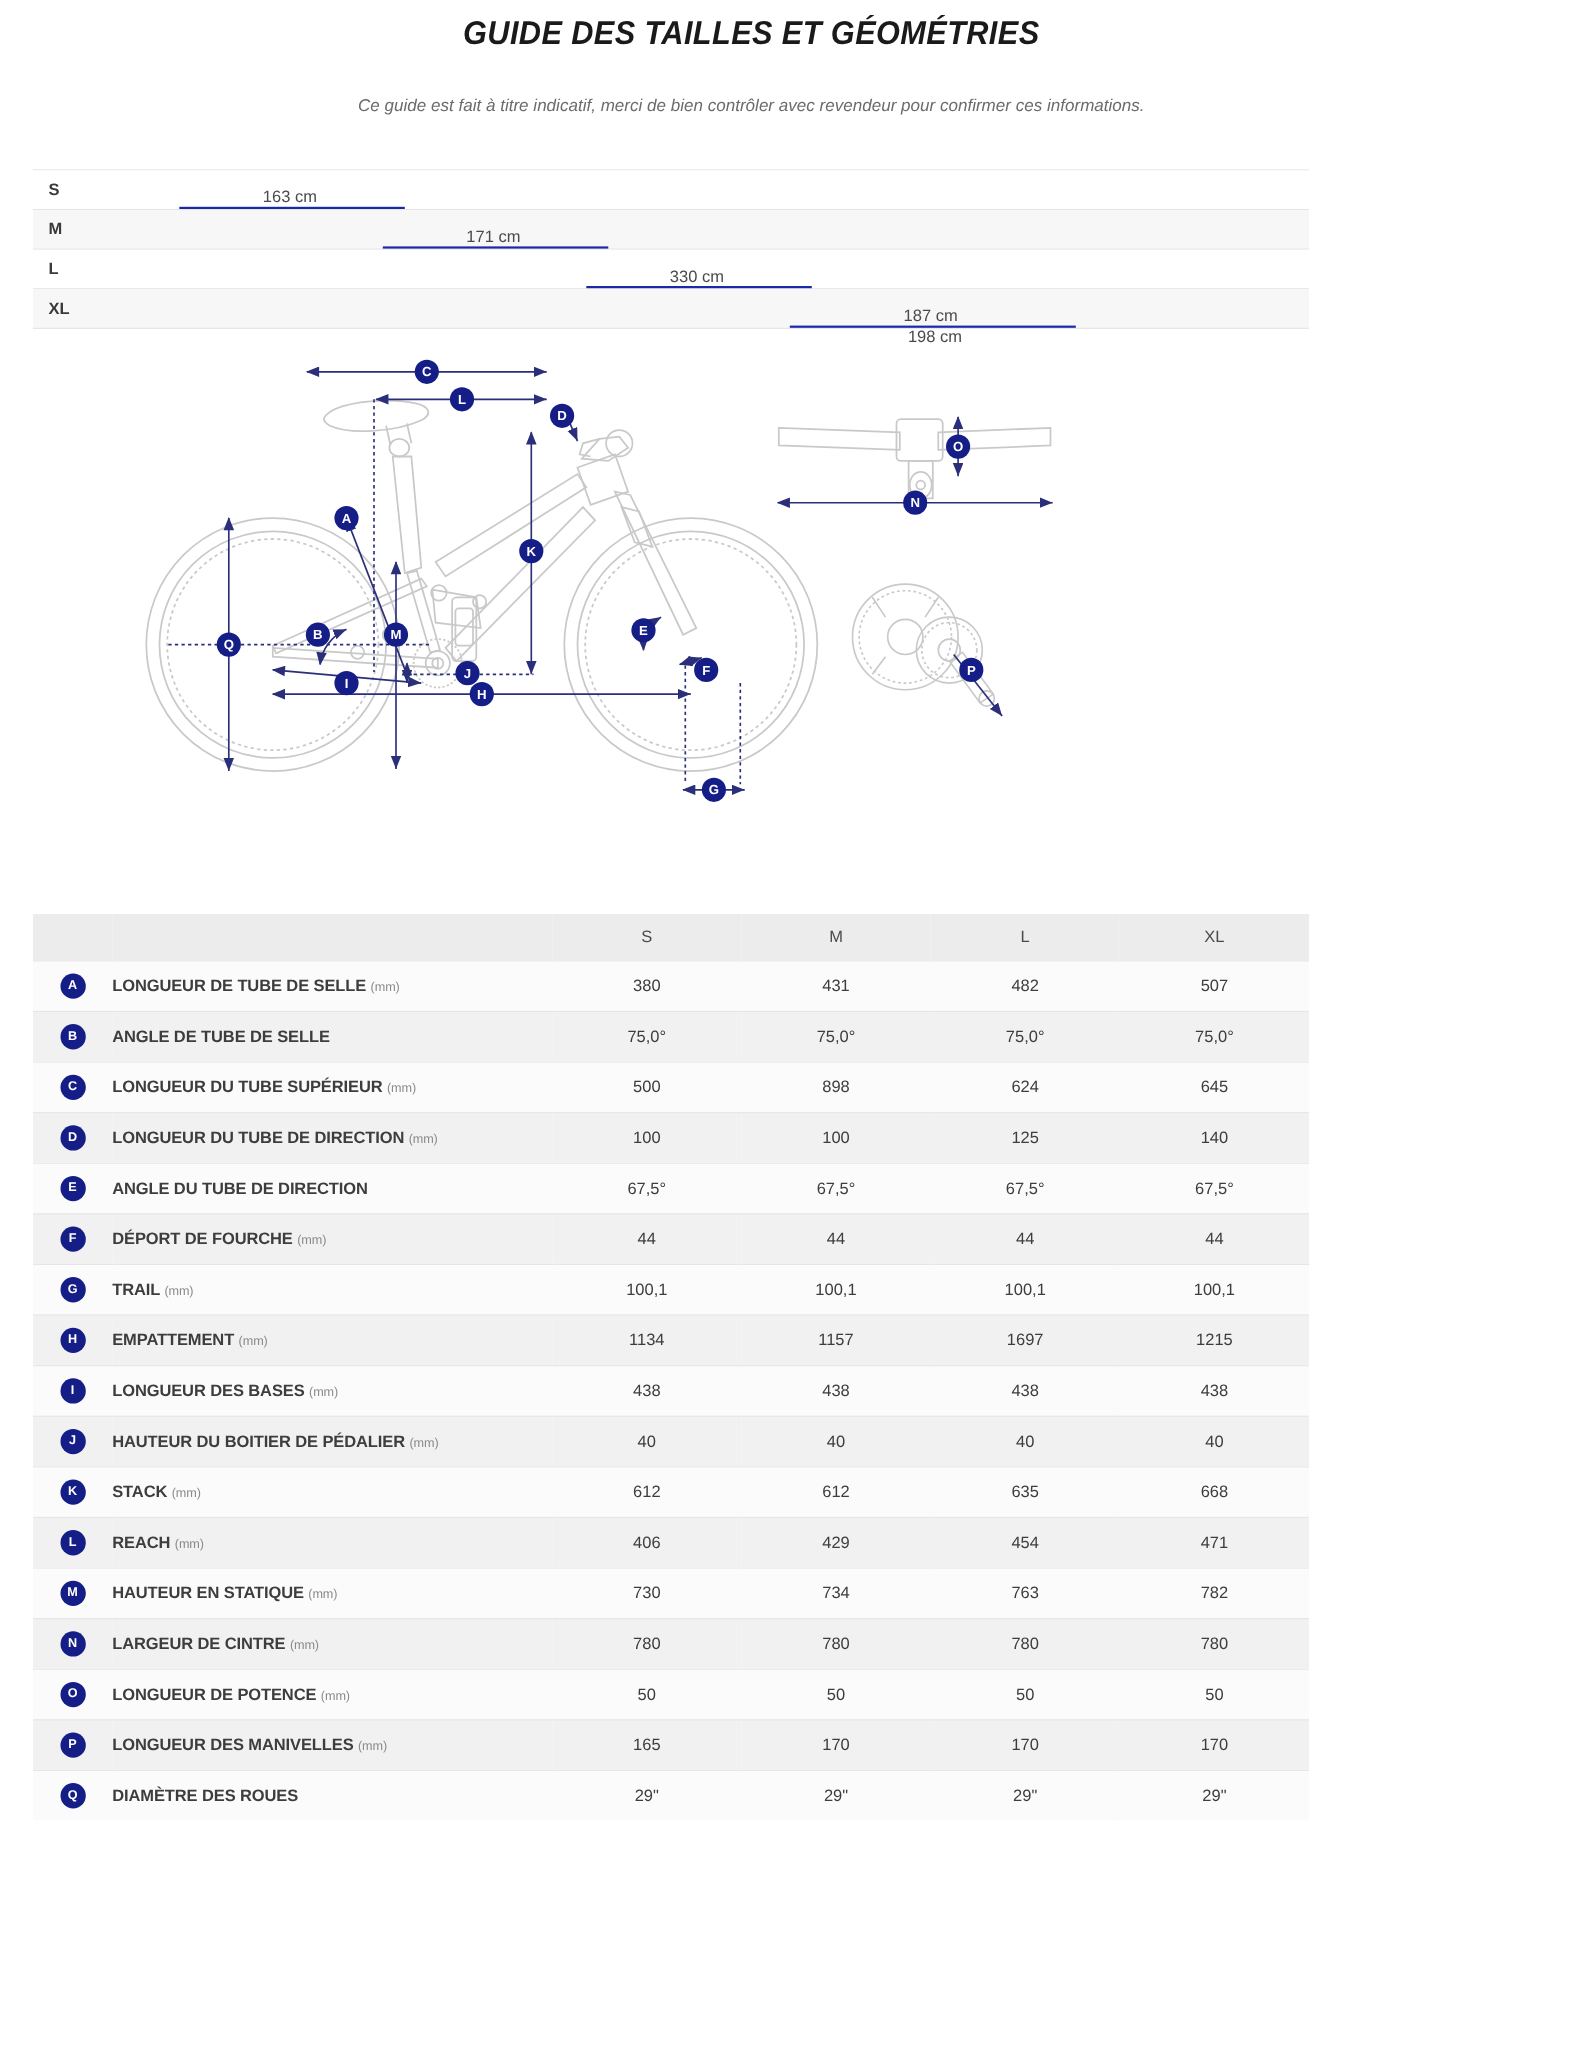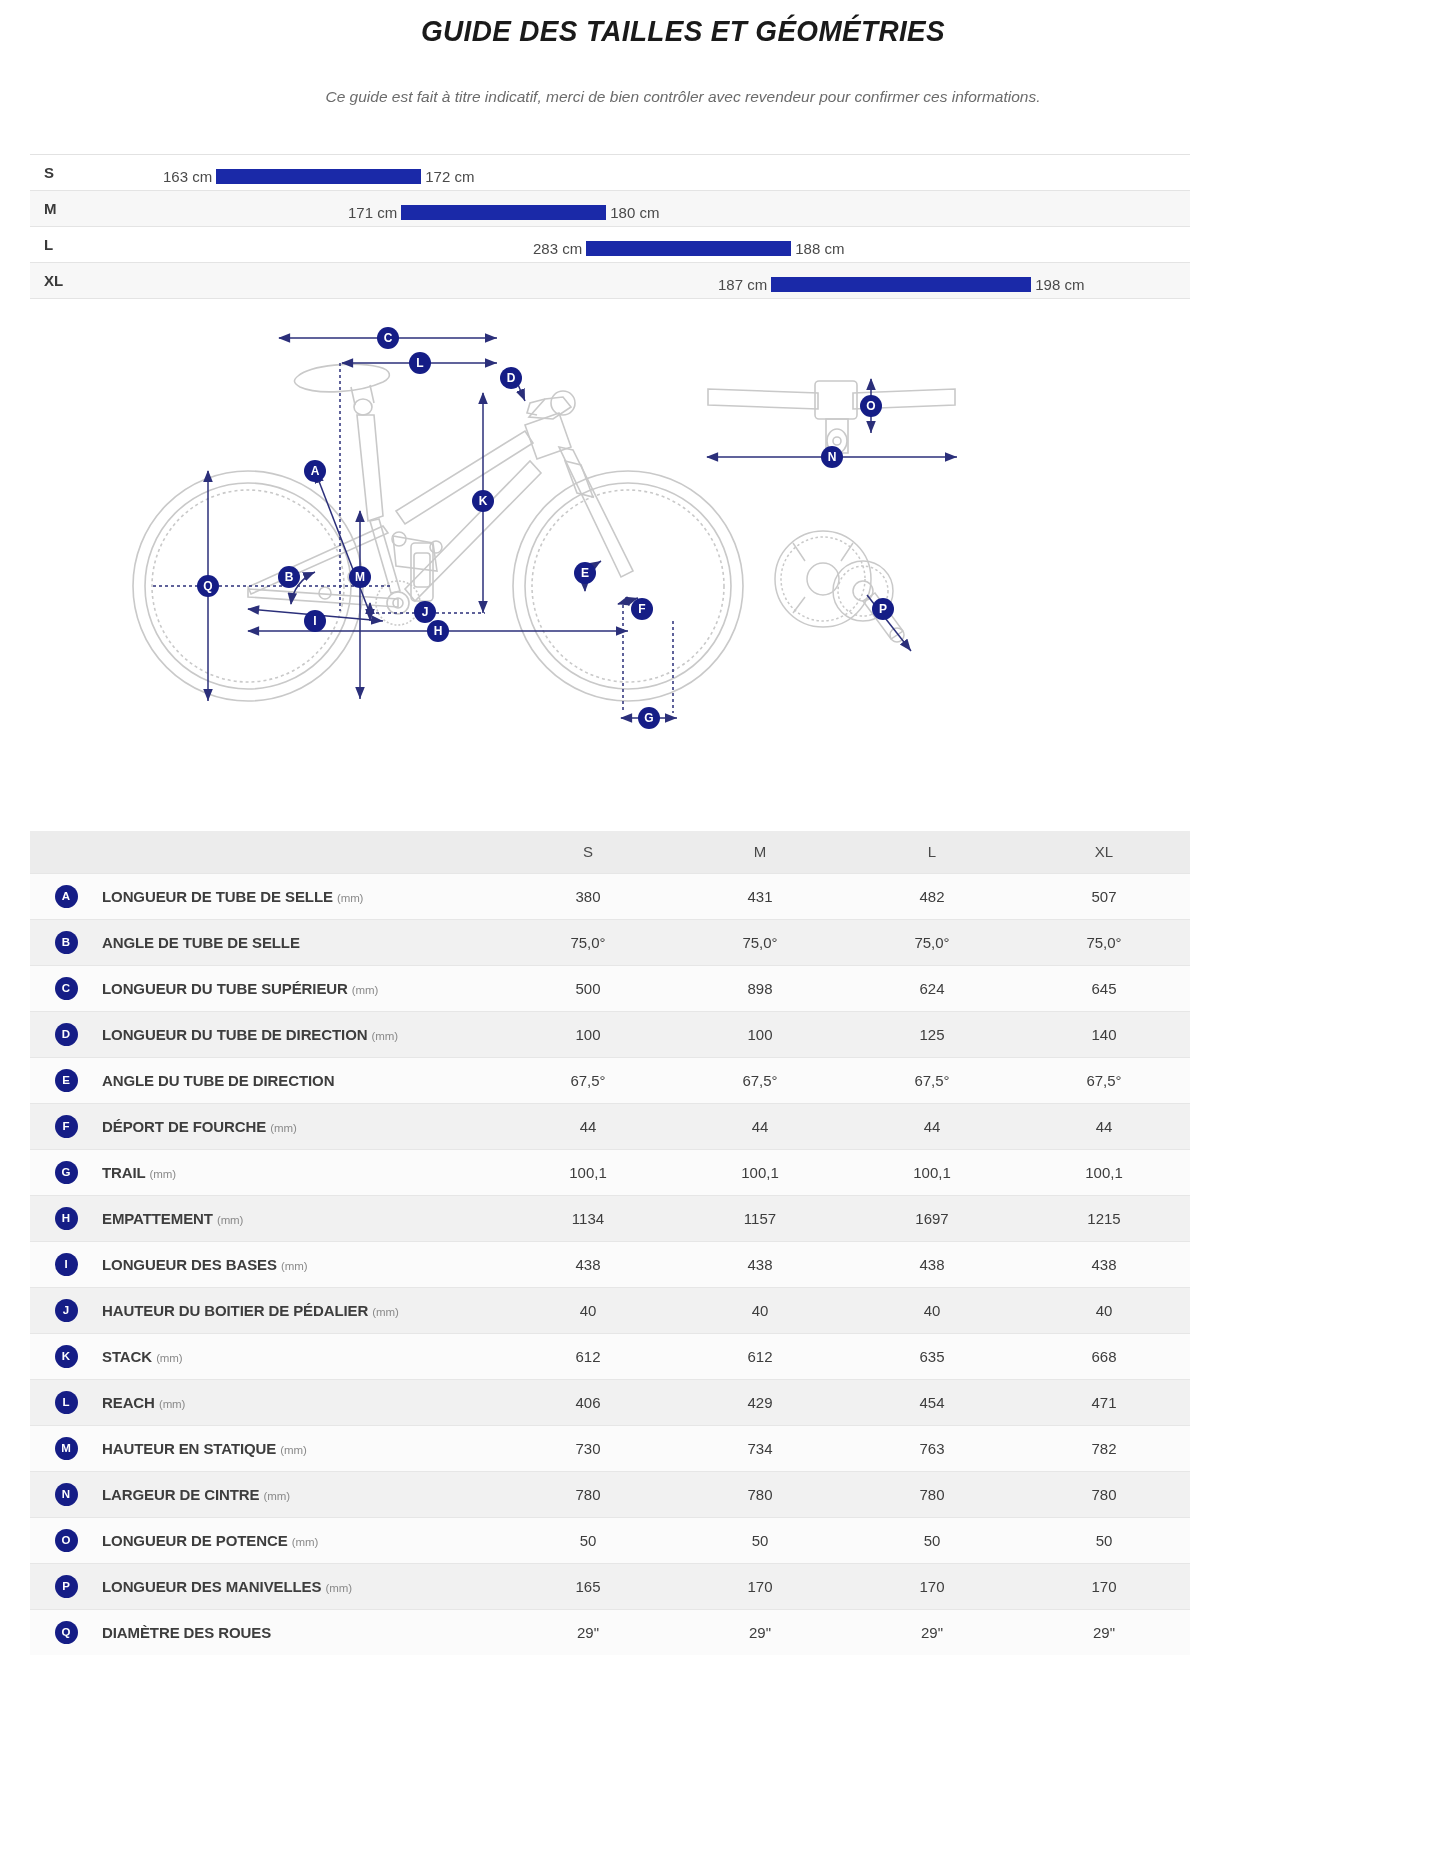--- a/index.html
+++ b/index.html
@@ -61,24 +61,25 @@
     left: 14px;
     top: 0;
     height: 36px;
     line-height: 36px;
     font-size: 15px;
     font-weight: bold;
     color: #3a3a3a;
   }
   .bar-wrap {
     position: absolute;
-    top: 3px;
+    top: 16px;
     height: 36px;
     display: flex;
     align-items: center;
+    flex-direction: column;
   }
   .bar-min, .bar-max {
     font-size: 15px;
     color: #4a4a4a;
     white-space: nowrap;
   }
   .bar-min { margin-right: 4px; }
   .bar-max { margin-left: 4px; }
   .bar-fill {
     height: 15px;
@@ -175,21 +176,21 @@
         <div class="size-label">M</div>
         <div class="bar-wrap" style="left: 318px;">
           <span class="bar-min">171 cm</span>
           <span class="bar-fill" style="width: 205px; background: rgb(26, 41, 168);"></span>
           <span class="bar-max">180 cm</span>
         </div>
       </div>
       <div class="size-row plain">
         <div class="size-label">L</div>
         <div class="bar-wrap" style="left: 503px;">
-          <span class="bar-min">283 cm</span>
+          <span class="bar-min">330 cm</span>
           <span class="bar-fill" style="width: 205px; background: rgb(26, 41, 168);"></span>
           <span class="bar-max">188 cm</span>
         </div>
       </div>
       <div class="size-row alt">
         <div class="size-label">XL</div>
         <div class="bar-wrap" style="left: 688px;">
           <span class="bar-min">187 cm</span>
           <span class="bar-fill" style="width: 260px; background: rgb(26, 41, 168);"></span>
           <span class="bar-max">198 cm</span>

